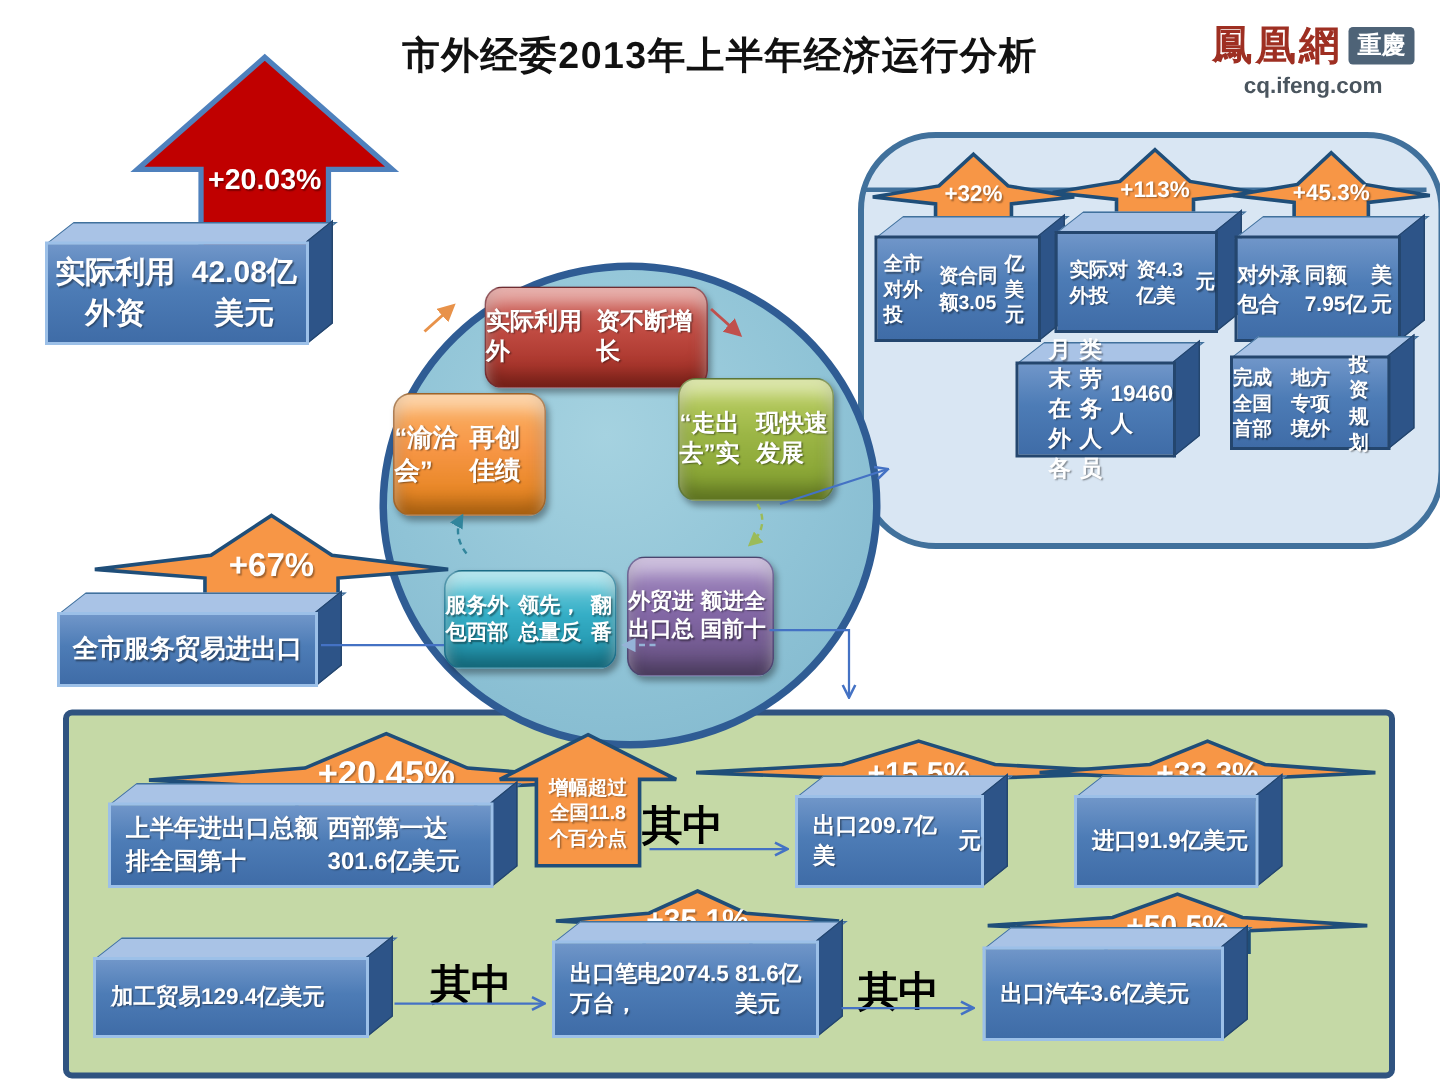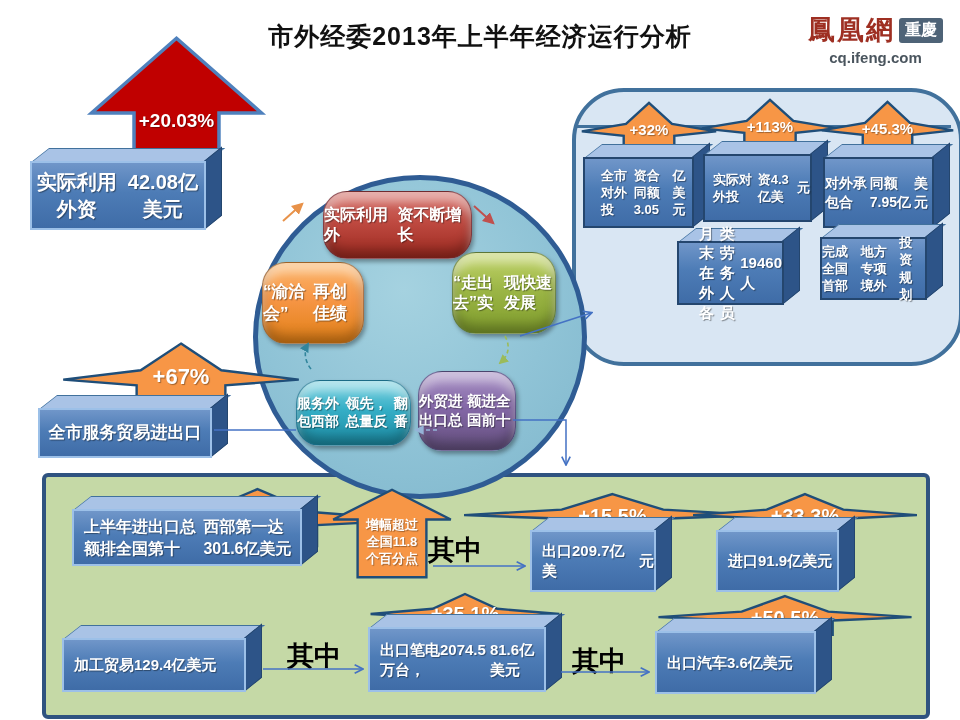--- a/index.html
+++ b/index.html
@@ -35,21 +35,21 @@
     text-shadow:1px 1px 1px rgba(0,0,0,.4);line-height:1.32;}
   .b3d-front.align-left{justify-content:flex-start;text-align:left;padding-left:10px;}
   .b3d.dark .b3d-front{border-color:#24466e;}
   
   #bubble{left:572px;top:88px;width:383px;height:270px;background:#d9e6f3;border:4px solid #41719C;border-radius:52px;z-index:1;}
   #bubble-line{left:576px;top:125px;width:375px;height:3px;background:#41719C;z-index:5;}
   
   #circle{left:253px;top:175px;width:324px;height:314px;border-radius:50%;
     background:radial-gradient(circle at 45% 35%,#a5d2e0 0%,#8fc3d6 55%,#7fb6cc 100%);
     border:5px solid #2f5c94;z-index:10;}
-  .gbox{position:absolute;z-index:15;border-radius:24px;color:#fff;font-weight:bold;
+  .gbox{position:absolute;z-index:15;border-radius:12px;color:#fff;font-weight:bold;
     display:flex;align-items:center;justify-content:center;line-height:1.28;
     text-shadow:1px 1px 1px rgba(0,0,0,.4);
     box-shadow:inset 0 10px 10px rgba(255,255,255,.45),inset 0 -8px 12px rgba(0,0,0,.28),2px 3px 4px rgba(0,0,0,.35);
     border:1px solid rgba(30,50,80,.35);text-align:left;}
   .gbox-red{background:linear-gradient(180deg,#d6736c 0%,#bf4a41 45%,#9c291f 100%);}
   .gbox-orange{background:linear-gradient(180deg,#fbb468 0%,#f79646 45%,#e07f15 100%);}
   .gbox-green{background:linear-gradient(180deg,#c2d46a 0%,#9cb646 45%,#7f9c2c 100%);}
   .gbox-teal{background:linear-gradient(180deg,#7fd4e2 0%,#35aec6 45%,#1b8ba3 100%);}
   .gbox-purple{background:linear-gradient(180deg,#a891c5 0%,#8468a7 45%,#64507e 100%);}
   
@@ -104,21 +104,21 @@
 <div class="arrow arrow-orange" style="left:820px;top:99px;width:135px;height:57px">
     <svg viewBox="0 0 300 100" preserveAspectRatio="none">
       <polygon points="150,5 200,42 296,55 205,63 205,97 95,97 95,63 4,55 100,42" vector-effect="non-scaling-stroke"></polygon>
     </svg>
   <span class="lbl" style="top:36%;font-size:15px">+45.3%</span>
 </div>
 
 <div class="b3d dark" style="left:583px;top:144px;width:127px;height:84px">
   <div class="b3d-top"></div>
   <div class="b3d-side"></div>
-  <div class="b3d-front align-left" style="font-size:13px;padding-left:16px">
+  <div class="b3d-front align-left" style="font-size:13px;padding-left:4px">
       <div>全市对外投</div>
       <div>资合同额3.05</div>
       <div>亿美元</div>
     </div>
 </div>
 <div class="b3d dark" style="left:703px;top:141px;width:125px;height:81px">
   <div class="b3d-top"></div>
   <div class="b3d-side"></div>
   <div class="b3d-front align-left" style="font-size:13px;padding-left:8px">
       <div>实际对外投</div>
@@ -202,21 +202,21 @@
 <div class="arrow arrow-orange burst" style="left:332px;top:487px;width:120px;height:93px">
     <svg viewBox="0 0 300 100" preserveAspectRatio="none">
       <polygon points="150,3 297,35 236,35 236,97 64,97 64,35 3,35" vector-effect="non-scaling-stroke"></polygon>
     </svg>
   <span class="lbl" style="top:32%;font-size:13px">
       <div>增幅超过</div>
       <div>全国11.8</div>
       <div>个百分点</div>
     </span>
 </div>
-<div class="b3d" style="left:72px;top:496px;width:246px;height:70px">
+<div class="b3d" style="left:72px;top:522px;width:273px;height:70px">
   <div class="b3d-top"></div>
   <div class="b3d-side"></div>
   <div class="b3d-front align-left" style="font-size:16px">
       <div>上半年进出口总额排全国第十</div>
       <div>西部第一达301.6亿美元</div>
     </div>
 </div>
 
 <span class="among" style="left:428px;top:532px">其中</span>
 

